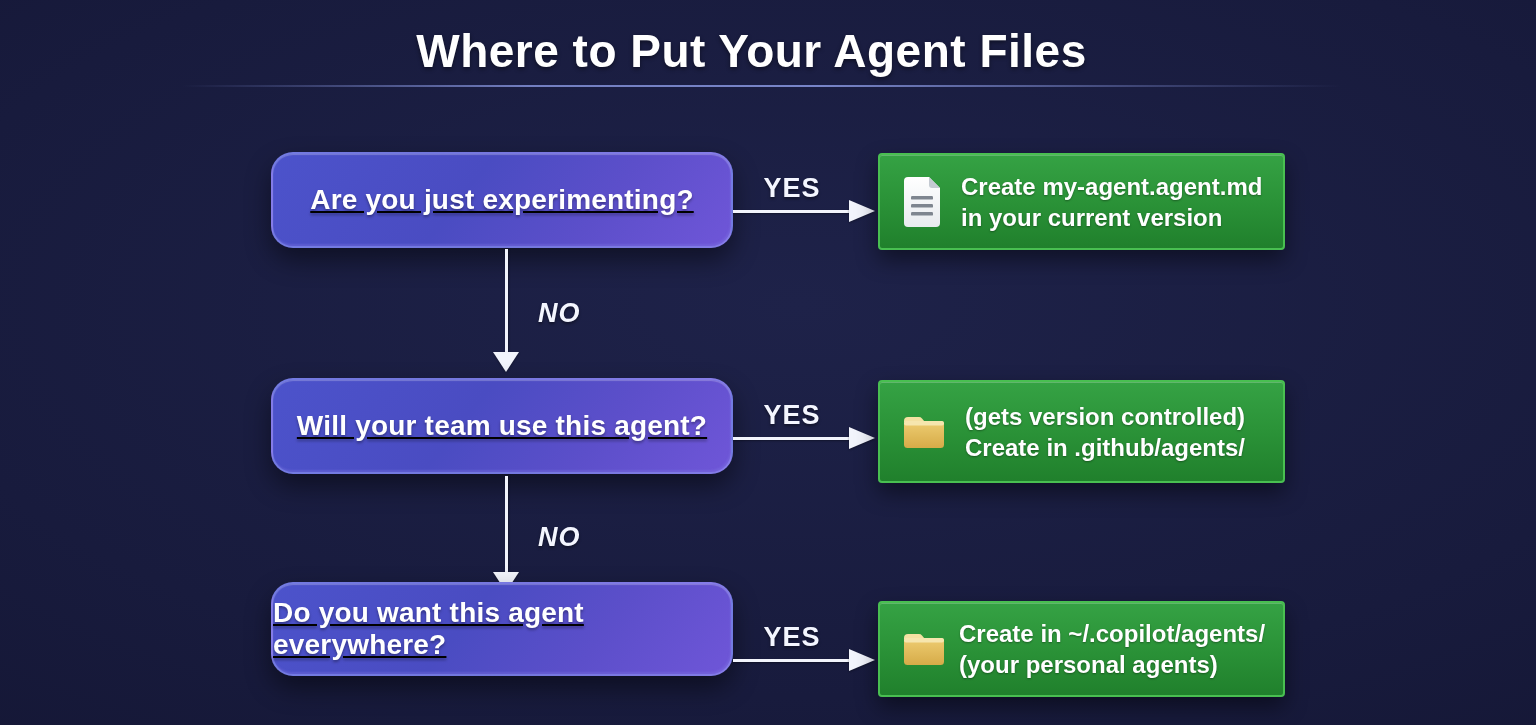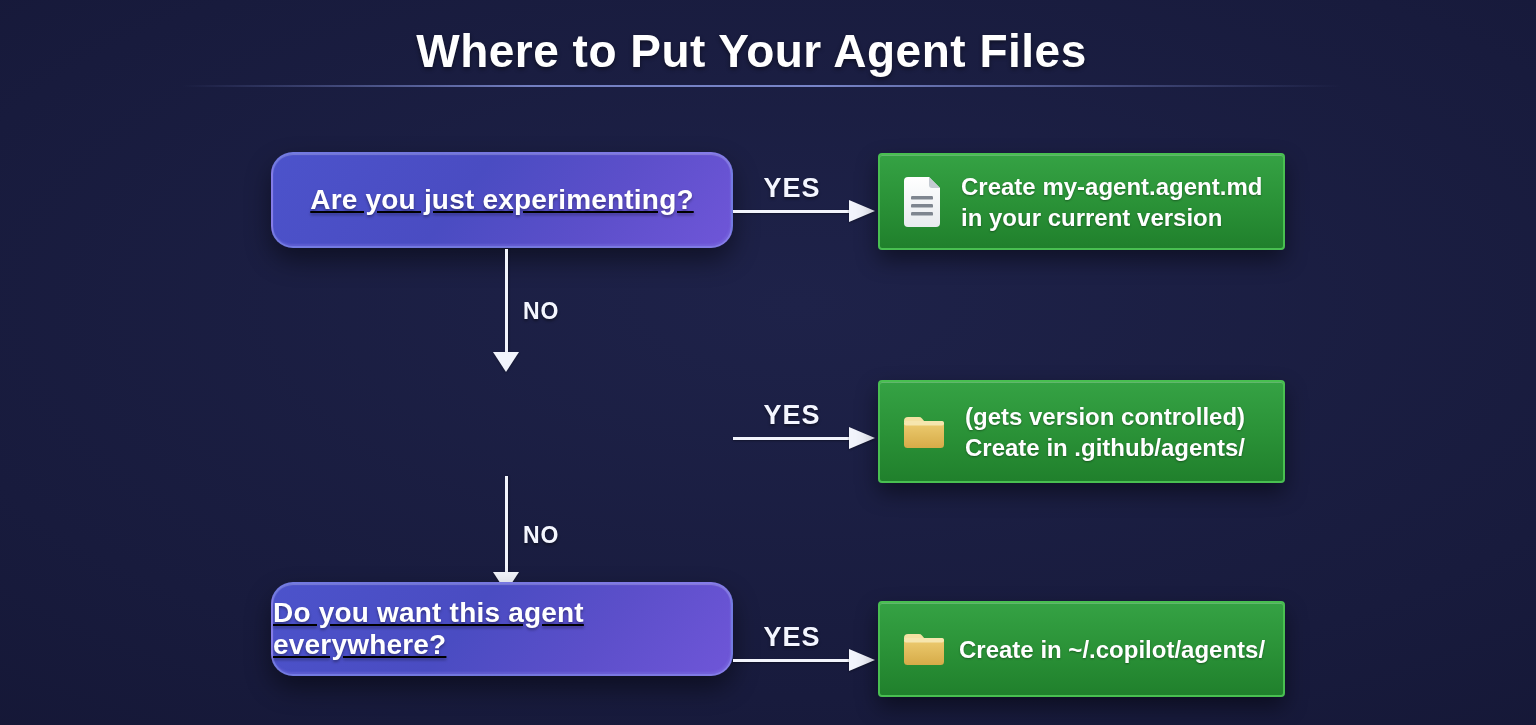--- a/index.html
+++ b/index.html
@@ -89,23 +89,24 @@
     background:#f2f4fc; box-shadow:1px 0 2px rgba(0,0,0,0.35);
   }
   .v-head{
     position:absolute; left:-12px; bottom:0; width:0; height:0;
     border-top:20px solid #f2f4fc;
     border-left:13px solid transparent;
     border-right:13px solid transparent;
     filter:drop-shadow(0 1px 1px rgba(0,0,0,0.35));
   }
   .no-label{
-    position:absolute; left:18px; top:40%;
-    color:#f4f6ff; font-size:23px; font-weight:bold; letter-spacing:1px;
+    position:absolute; left:33px; top:40%;
+    color:#f4f6ff; font-size:27px; font-weight:bold; letter-spacing:1px;
     text-shadow:0 2px 3px rgba(0,0,0,0.4);
+    font-style:italic;
   }
 </style>
 </head>
 <body>
 
 <div class="canvas">
 
   <h1 class="page-title">Where to Put Your Agent Files</h1>
   <div class="title-rule"></div>
 
@@ -141,20 +142,23 @@
       <div>in your current version</div>
     </div>
   </div>
 
   <div class="no-arrow na0">
     <div class="v-line"></div>
     <div class="v-head"></div>
     <span class="no-label">NO</span>
   </div>
 
+  <div class="qbox q1">
+    <span class="qtext">Will your team use this agent?</span>
+  </div>
 
   <div class="yes-arrow ya1">
     <span class="yes-label">YES</span>
     <div class="h-line">
       <div class="h-head"></div>
     </div>
   </div>
 
   <div class="rbox g1">
     <span class="icon-wrap">
@@ -202,16 +206,17 @@
               <stop offset="1" stop-color="#d6ab48"></stop>
           </linearGradient>
         </defs>
         <path d="M4 10 a4 4 0 0 1 4 -4 h11 a4 4 0 0 1 3 1.4 l3.4 4 H4 z" fill="#f4e1a2"></path>
         <rect x="4" y="10" width="40" height="27" rx="3.5" fill="url(#fldg2)"></rect>
         <rect x="4" y="10" width="40" height="4.5" rx="2" fill="#f6e6ae"></rect>
       </svg>
     </span>
     <div class="rtext">
       <div>Create in ~/.copilot/agents/</div>
+      <div>(your personal agents)</div>
     </div>
   </div>
 
 </div>
 
 </body></html>

